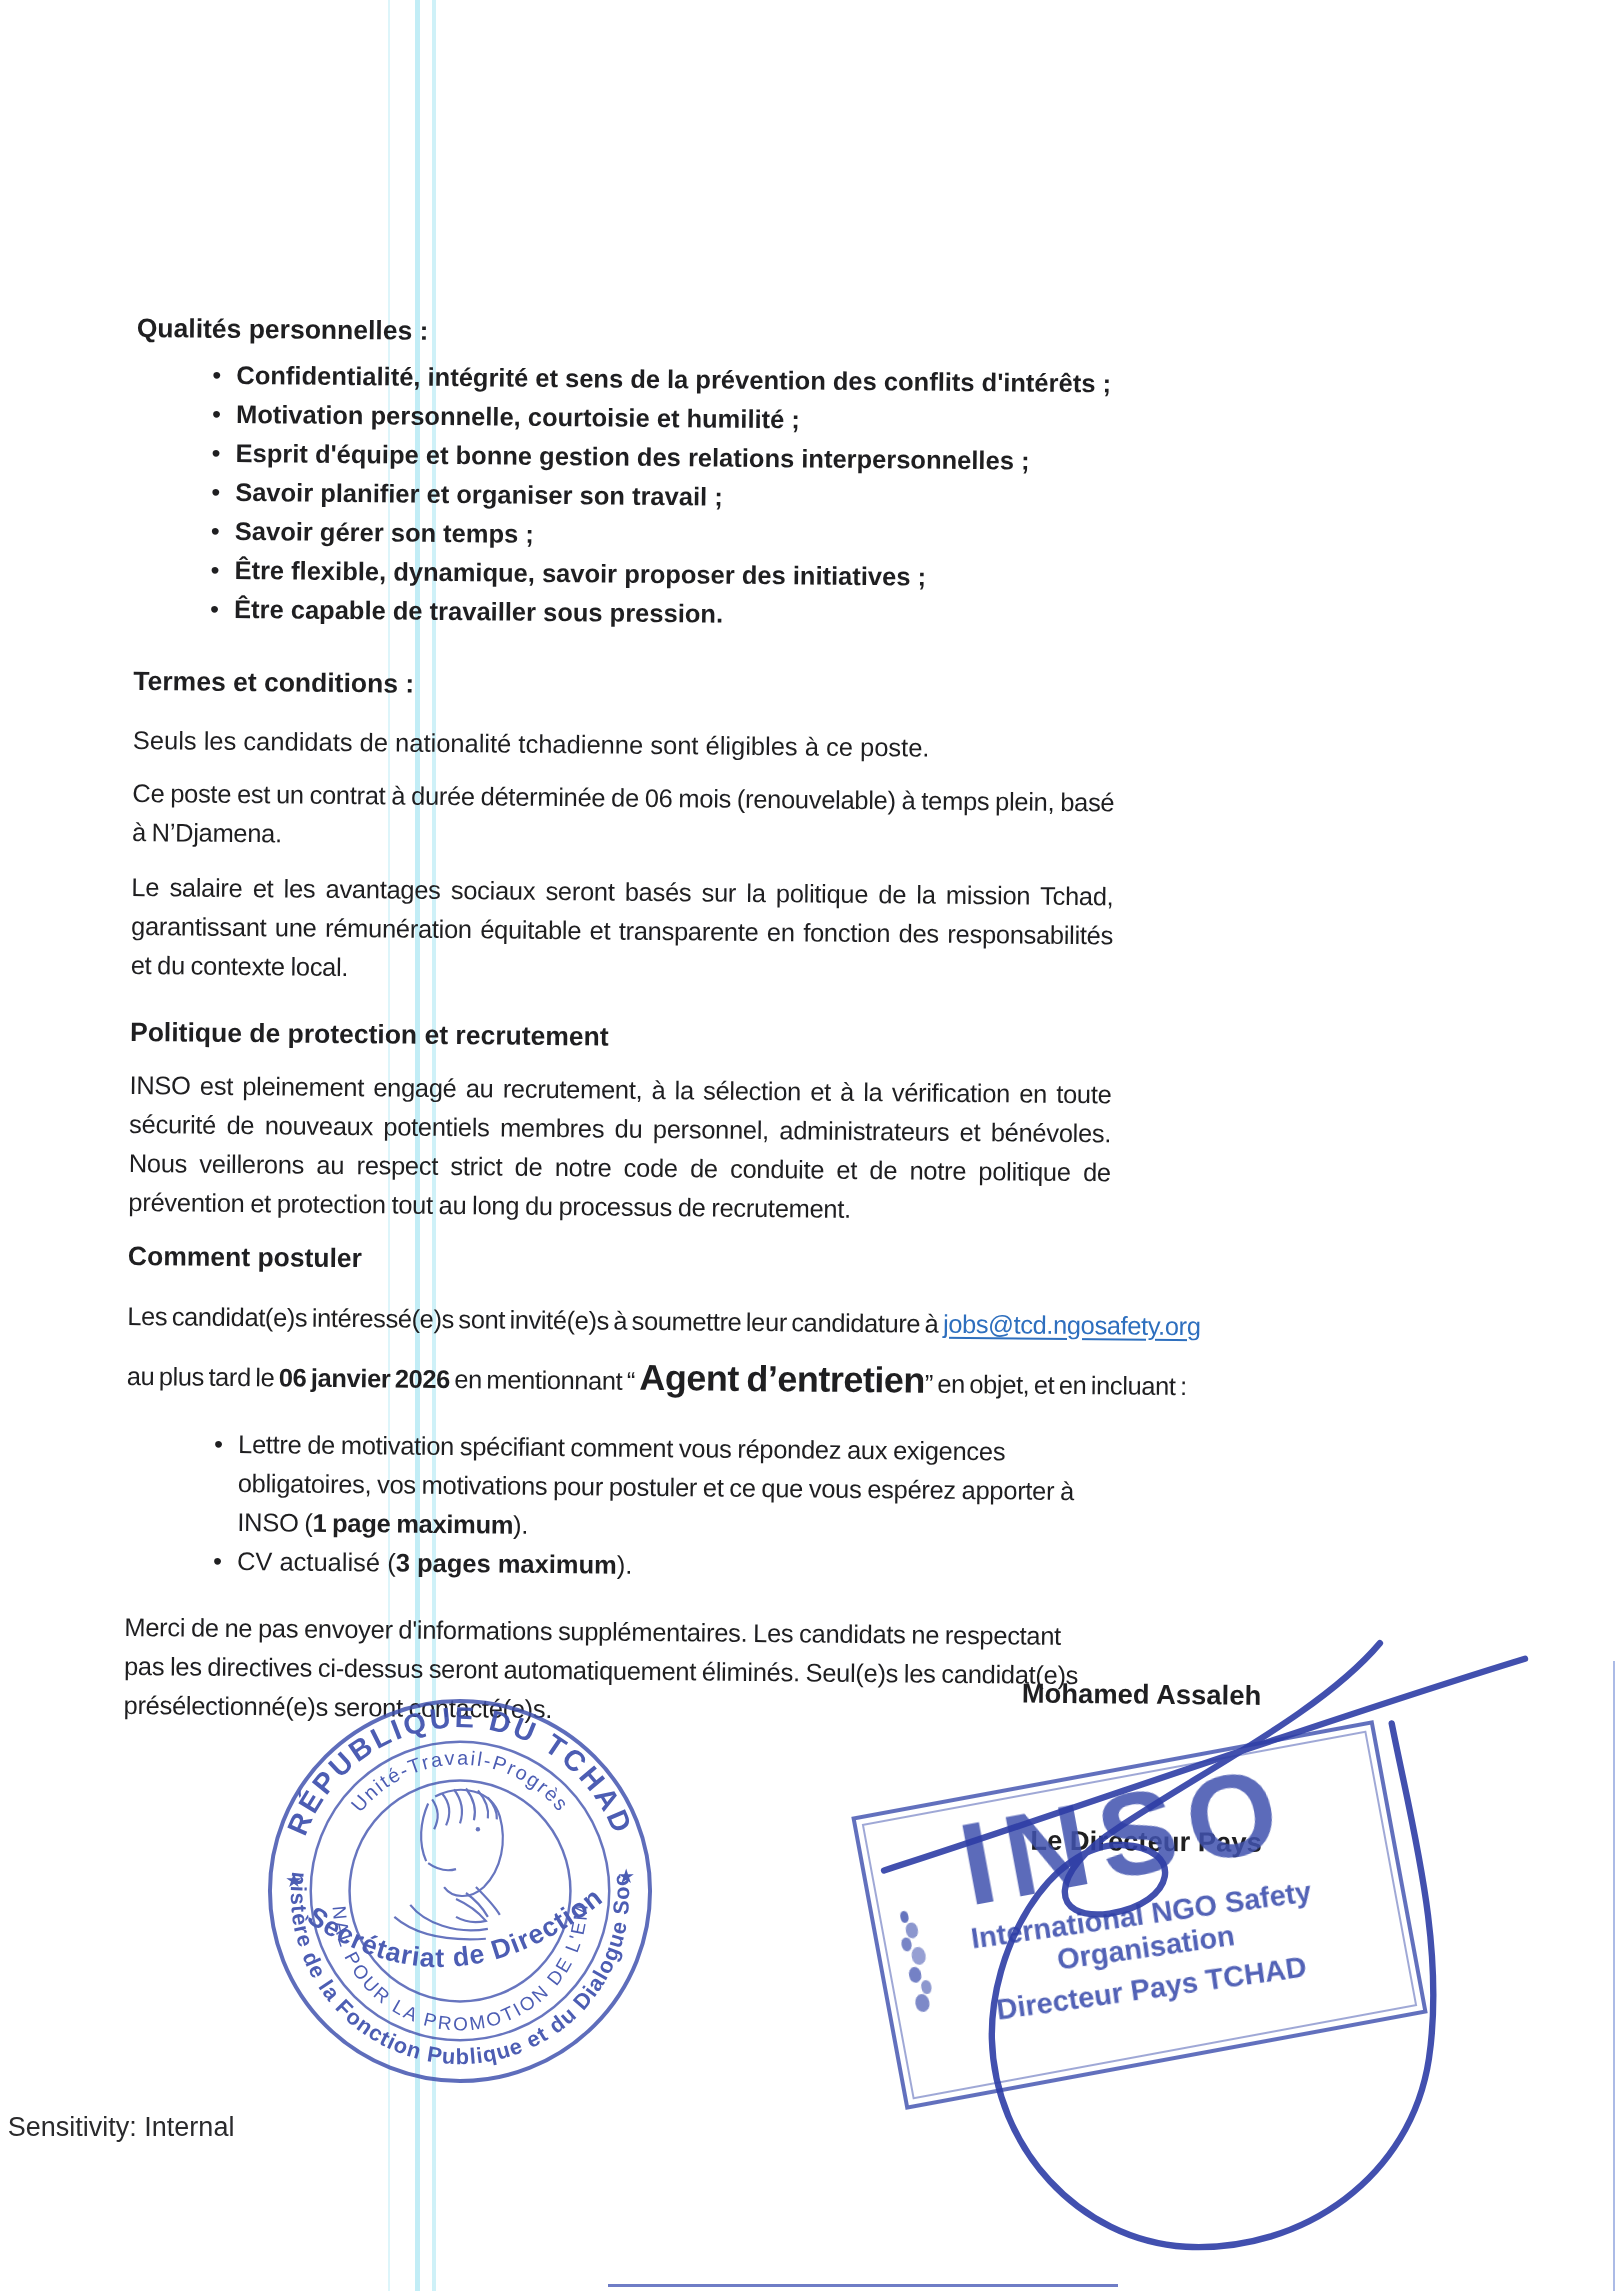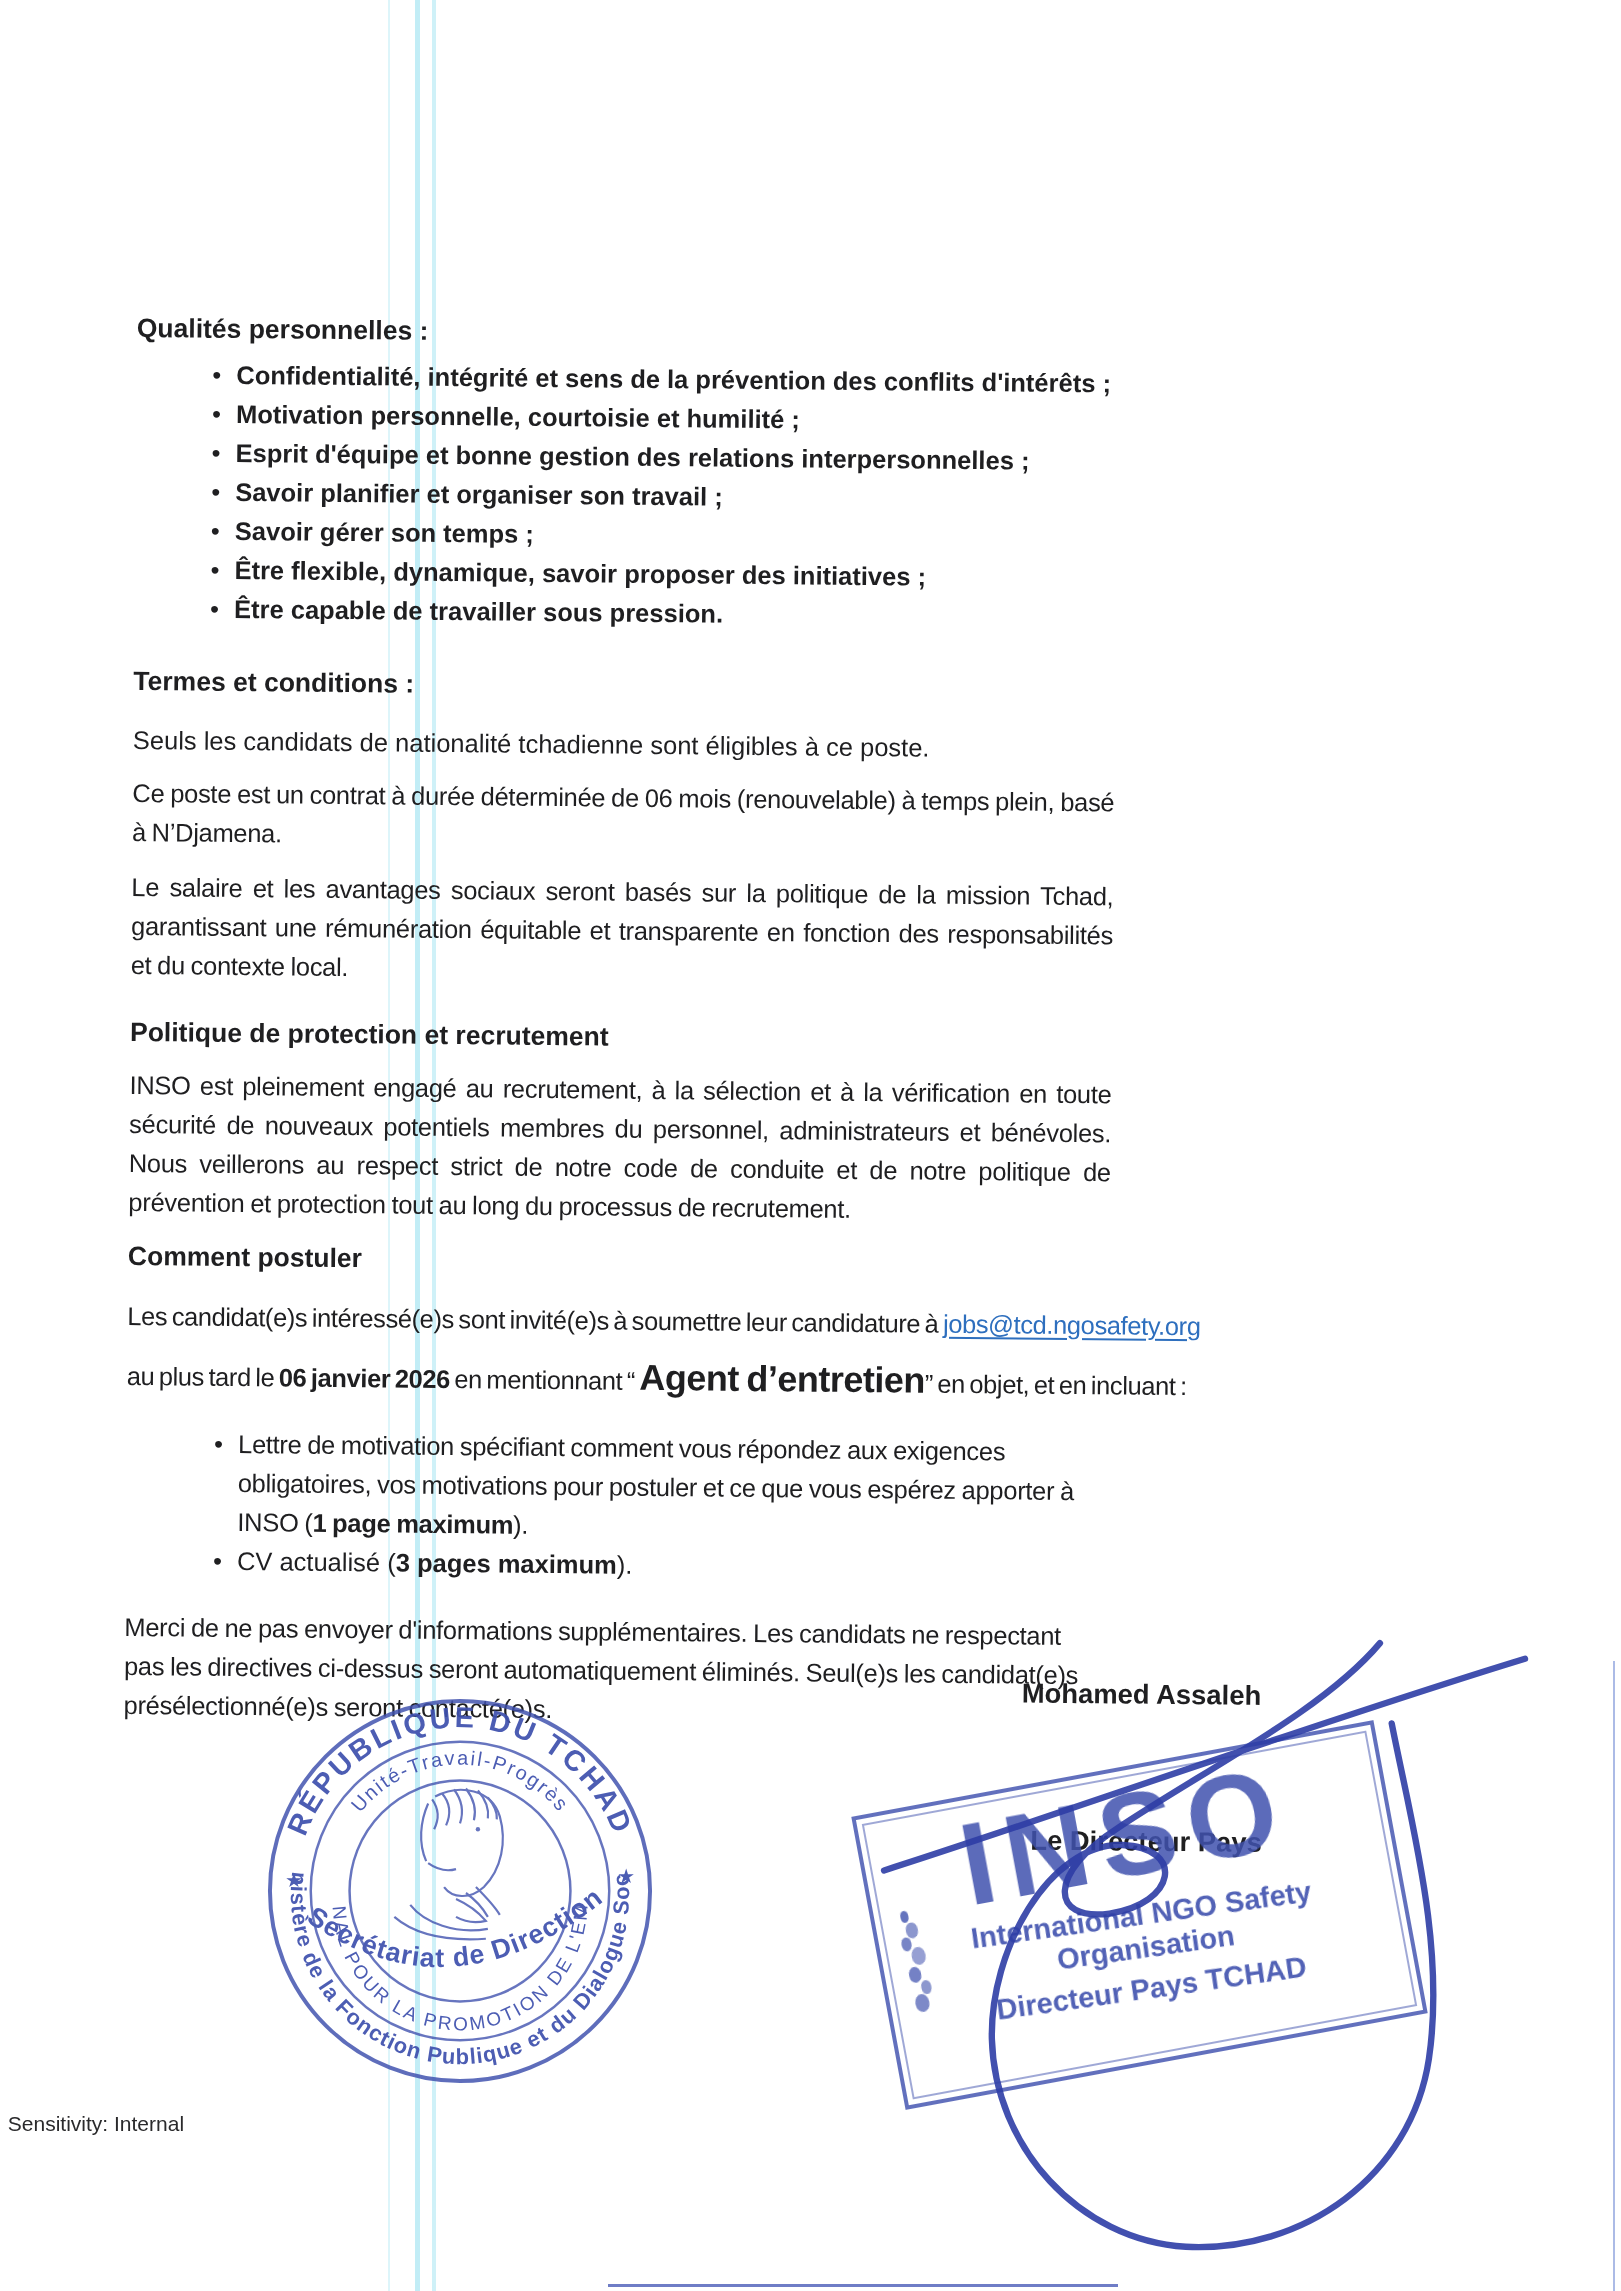--- a/index.html
+++ b/index.html
@@ -42,21 +42,21 @@
   .mt-l1{margin-top:21.6px;}
   .apply-line2{margin-top:9.8px;line-height:53px;}
   .job{font-size:36px;font-weight:bold;letter-spacing:-0.5px;}
   .mt-blist2{margin-top:21.6px;}
   .mt-close{margin-top:27.4px;}
   a.email{color:#2e6fbe;text-decoration:underline;text-underline-offset:3.9px;}
 
   .sig-name{position:absolute;left:898px;top:1355px;font-weight:bold;font-size:27.4px;white-space:nowrap;}
   .sig-title{position:absolute;left:908px;top:1502px;font-weight:bold;font-size:27.4px;white-space:nowrap;}
 
-  .footer-label{position:absolute;left:7.8px;top:2112px;font-size:21px;color:#2a2a2c;}
+  .footer-label{position:absolute;left:7.8px;top:2112px;font-size:27px;color:#2a2a2c;}
 
   
   .round-stamp{position:absolute;left:261px;top:1692px;width:398px;height:398px;opacity:.93;filter:blur(0.3px);}
   .round-stamp text{fill:#3f51ae;}
   .round-stamp .ring{stroke:#3f51ae;fill:none;}
 
   
   .inso-stamp{
     position:absolute;left:874px;top:1766px;width:531px;height:298px;
     border:4.9px solid rgba(63,81,174,.82);transform:rotate(-10.5deg);

